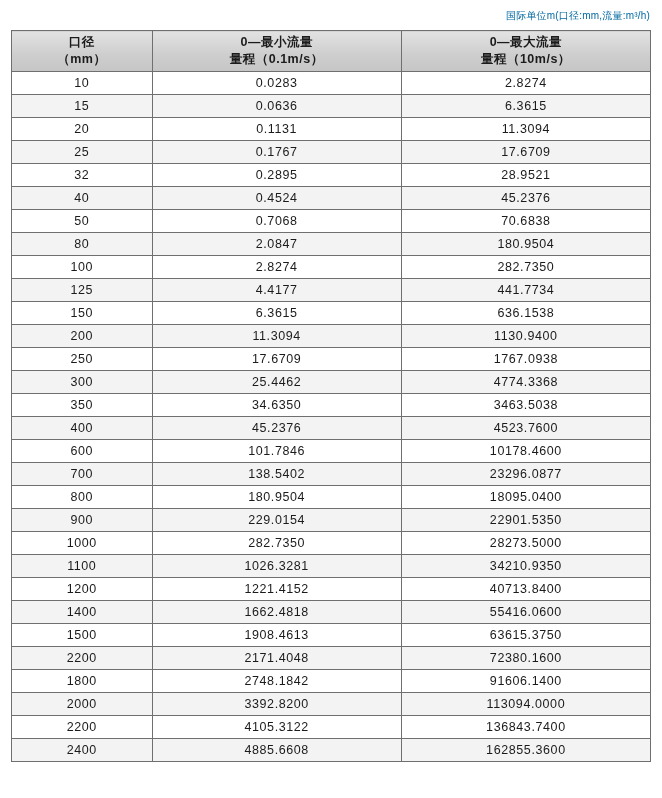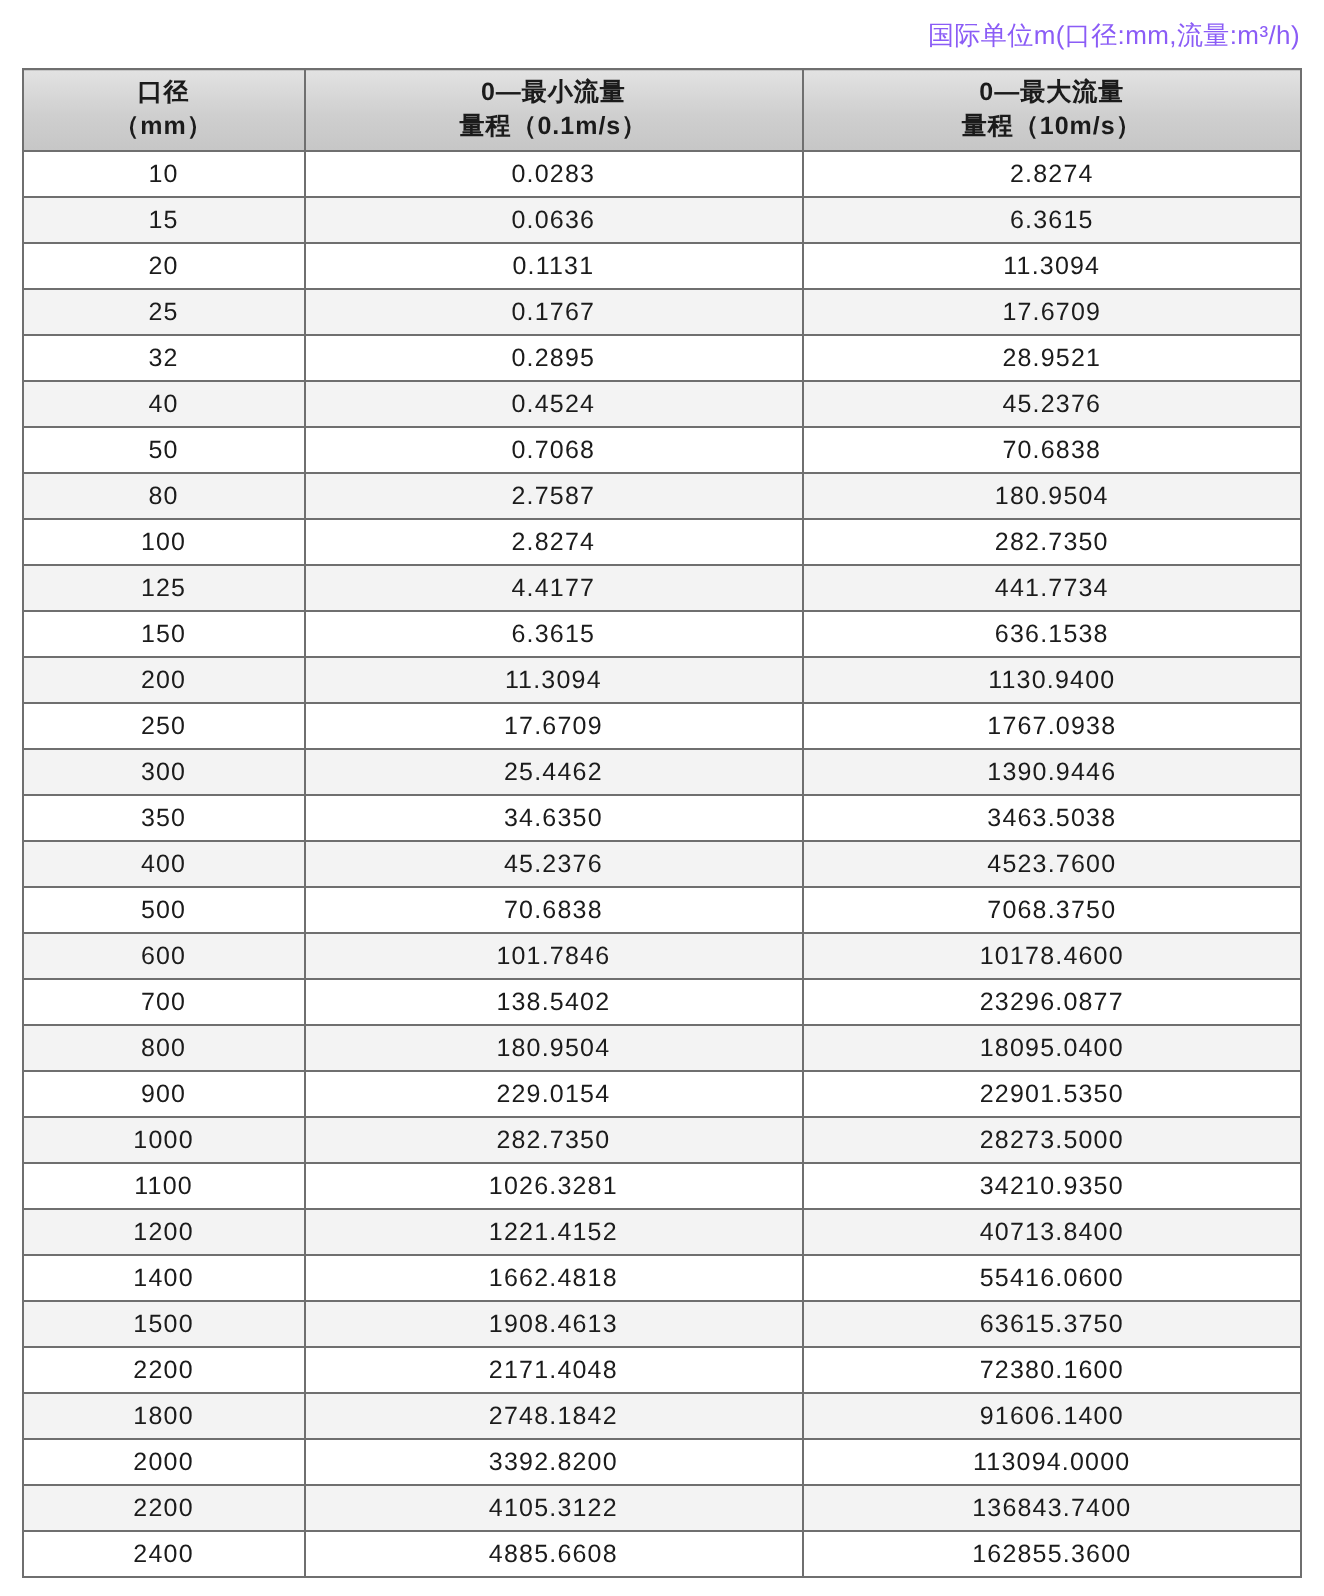--- a/index.html
+++ b/index.html
@@ -15,22 +15,22 @@
   }
   .page {
     position: relative;
     width: 662px;
     height: 798px;
     box-sizing: border-box;
     padding: 0;
   }
   .unit-note {
     text-align: right;
-    font-size: 13px;
-    color: #8b5cf6;
+    font-size: 10px;
+    color: #0369a1;
     padding: 9px 12px 7px 0;
     letter-spacing: 0.2px;
   }
   table.spec {
     border-collapse: collapse;
     width: 640px;
     margin: 0 auto;
     table-layout: fixed;
   }
   table.spec th, table.spec td {
@@ -131,21 +131,21 @@
           <td class="num">0.4524</td>
           <td class="num">45.2376</td>
         </tr>
         <tr>
           <td class="num">50</td>
           <td class="num">0.7068</td>
           <td class="num">70.6838</td>
         </tr>
         <tr>
           <td class="num">80</td>
-          <td class="num">2.7587</td>
+          <td class="num">2.0847</td>
           <td class="num">180.9504</td>
         </tr>
         <tr>
           <td class="num">100</td>
           <td class="num">2.8274</td>
           <td class="num">282.7350</td>
         </tr>
         <tr>
           <td class="num">125</td>
           <td class="num">4.4177</td>
@@ -162,38 +162,33 @@
           <td class="num">1130.9400</td>
         </tr>
         <tr>
           <td class="num">250</td>
           <td class="num">17.6709</td>
           <td class="num">1767.0938</td>
         </tr>
         <tr>
           <td class="num">300</td>
           <td class="num">25.4462</td>
-          <td class="num">1390.9446</td>
+          <td class="num">4774.3368</td>
         </tr>
         <tr>
           <td class="num">350</td>
           <td class="num">34.6350</td>
           <td class="num">3463.5038</td>
         </tr>
         <tr>
           <td class="num">400</td>
           <td class="num">45.2376</td>
           <td class="num">4523.7600</td>
         </tr>
         <tr>
-          <td class="num">500</td>
-          <td class="num">70.6838</td>
-          <td class="num">7068.3750</td>
-        </tr>
-        <tr>
           <td class="num">600</td>
           <td class="num">101.7846</td>
           <td class="num">10178.4600</td>
         </tr>
         <tr>
           <td class="num">700</td>
           <td class="num">138.5402</td>
           <td class="num">23296.0877</td>
         </tr>
         <tr>

